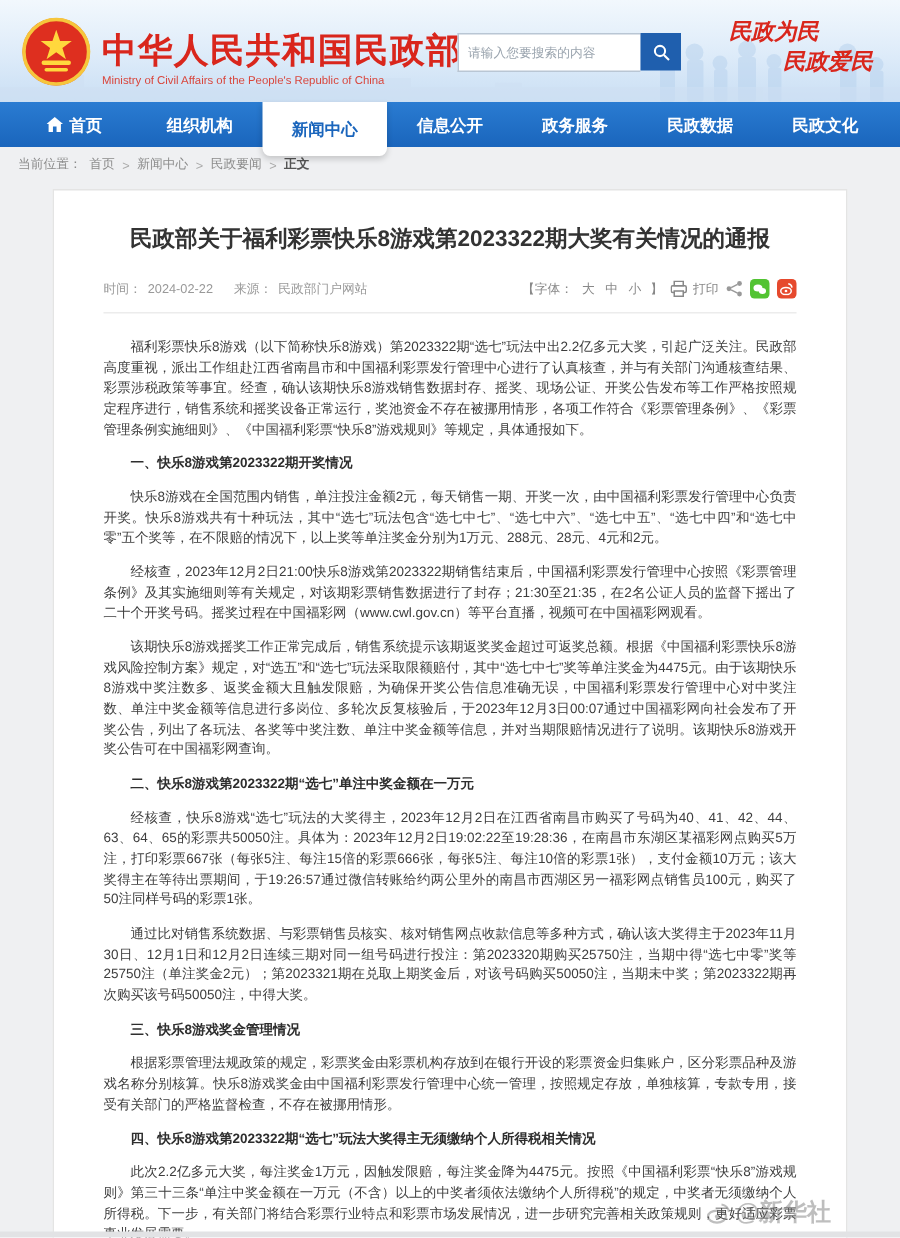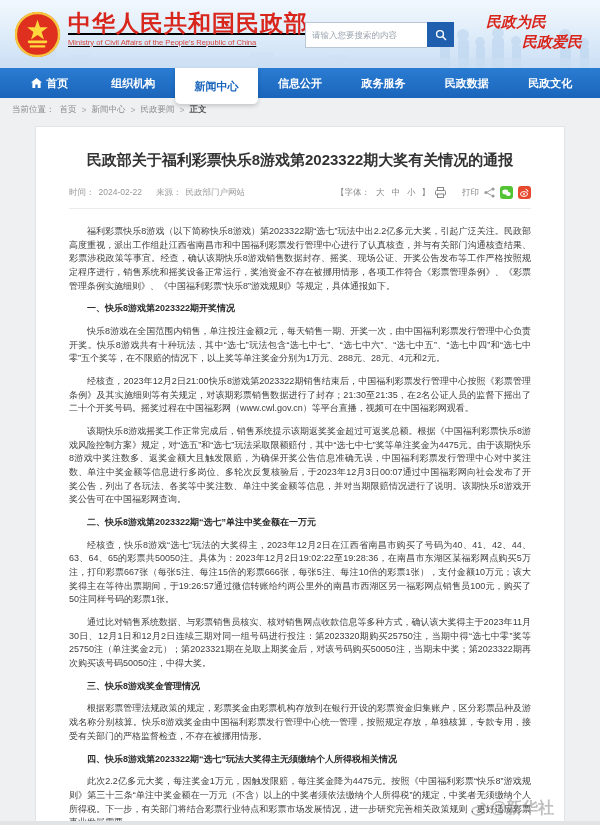--- a/index.html
+++ b/index.html
@@ -10,21 +10,21 @@
     position:relative;
   }
   
   .header {
     height:68px;
     background:linear-gradient(180deg,#f2f8fd 0%,#ddebf9 55%,#cadff4 100%);
     position:relative; overflow:hidden;
     display:flex; align-items:center;
   }
   .header .deco { position:absolute; inset:0; pointer-events:none; }
-  .logo-wrap { display:flex; align-items:flex-start; margin-left:14px; position:relative; z-index:2; cursor:pointer;text-decoration:underline; }
+  .logo-wrap { display:flex; align-items:flex-end; margin-left:14px; position:relative; z-index:2; cursor:pointer; }
   .emblem { width:47px; height:47px; flex:0 0 auto; }
   .site-titles { margin-left:7px; }
   .site-title {
     color:#d9261c; font-size:23px; font-weight:bold; letter-spacing:1px;
     line-height:1.05; white-space:nowrap;
   }
   .site-subtitle { color:#d9463c; font-size:7.6px; margin-top:3px; white-space:nowrap; }
   .search-area { position:absolute; left:305px; top:22px; display:flex; z-index:2; }
   .search-input {
     width:122px; height:26px; border:1px solid #b9c6d4; border-right:none;
@@ -73,21 +73,21 @@
   }
   .meta-row {
     display:flex; justify-content:space-between; align-items:center;
     font-size:8.5px; color:#999; padding-bottom:9px;
     border-bottom:1px solid #ececec; margin-bottom:16px;
   }
   .meta-left span { margin-right:4px; }
   .meta-left .gap { margin-left:10px; }
   .meta-right { display:flex; align-items:center; gap:5px; color:#888; }
   .font-size-btn { cursor:pointer; padding:0 1px; }
-  .tool { display:flex; align-items:center; gap:16px; cursor:pointer; }
+  .tool { display:flex; align-items:center; gap:4px; cursor:pointer; }
   .badge {
     width:13px; height:13px; border-radius:3px; display:flex;
     align-items:center; justify-content:center; cursor:pointer;
   }
   .badge.wechat { background:#52c332; }
   .badge.weibo  { background:#e6492d; }
   
   .article-body { font-size:9px; color:#3d3d3d; line-height:1.52; text-align:justify; }
   .article-body p  { text-indent:2em; margin-bottom:9px; }
   .article-body h4 { text-indent:2em; margin:2px 0 9px; font-size:9px; color:#2e2e2e; font-weight:bold; }

